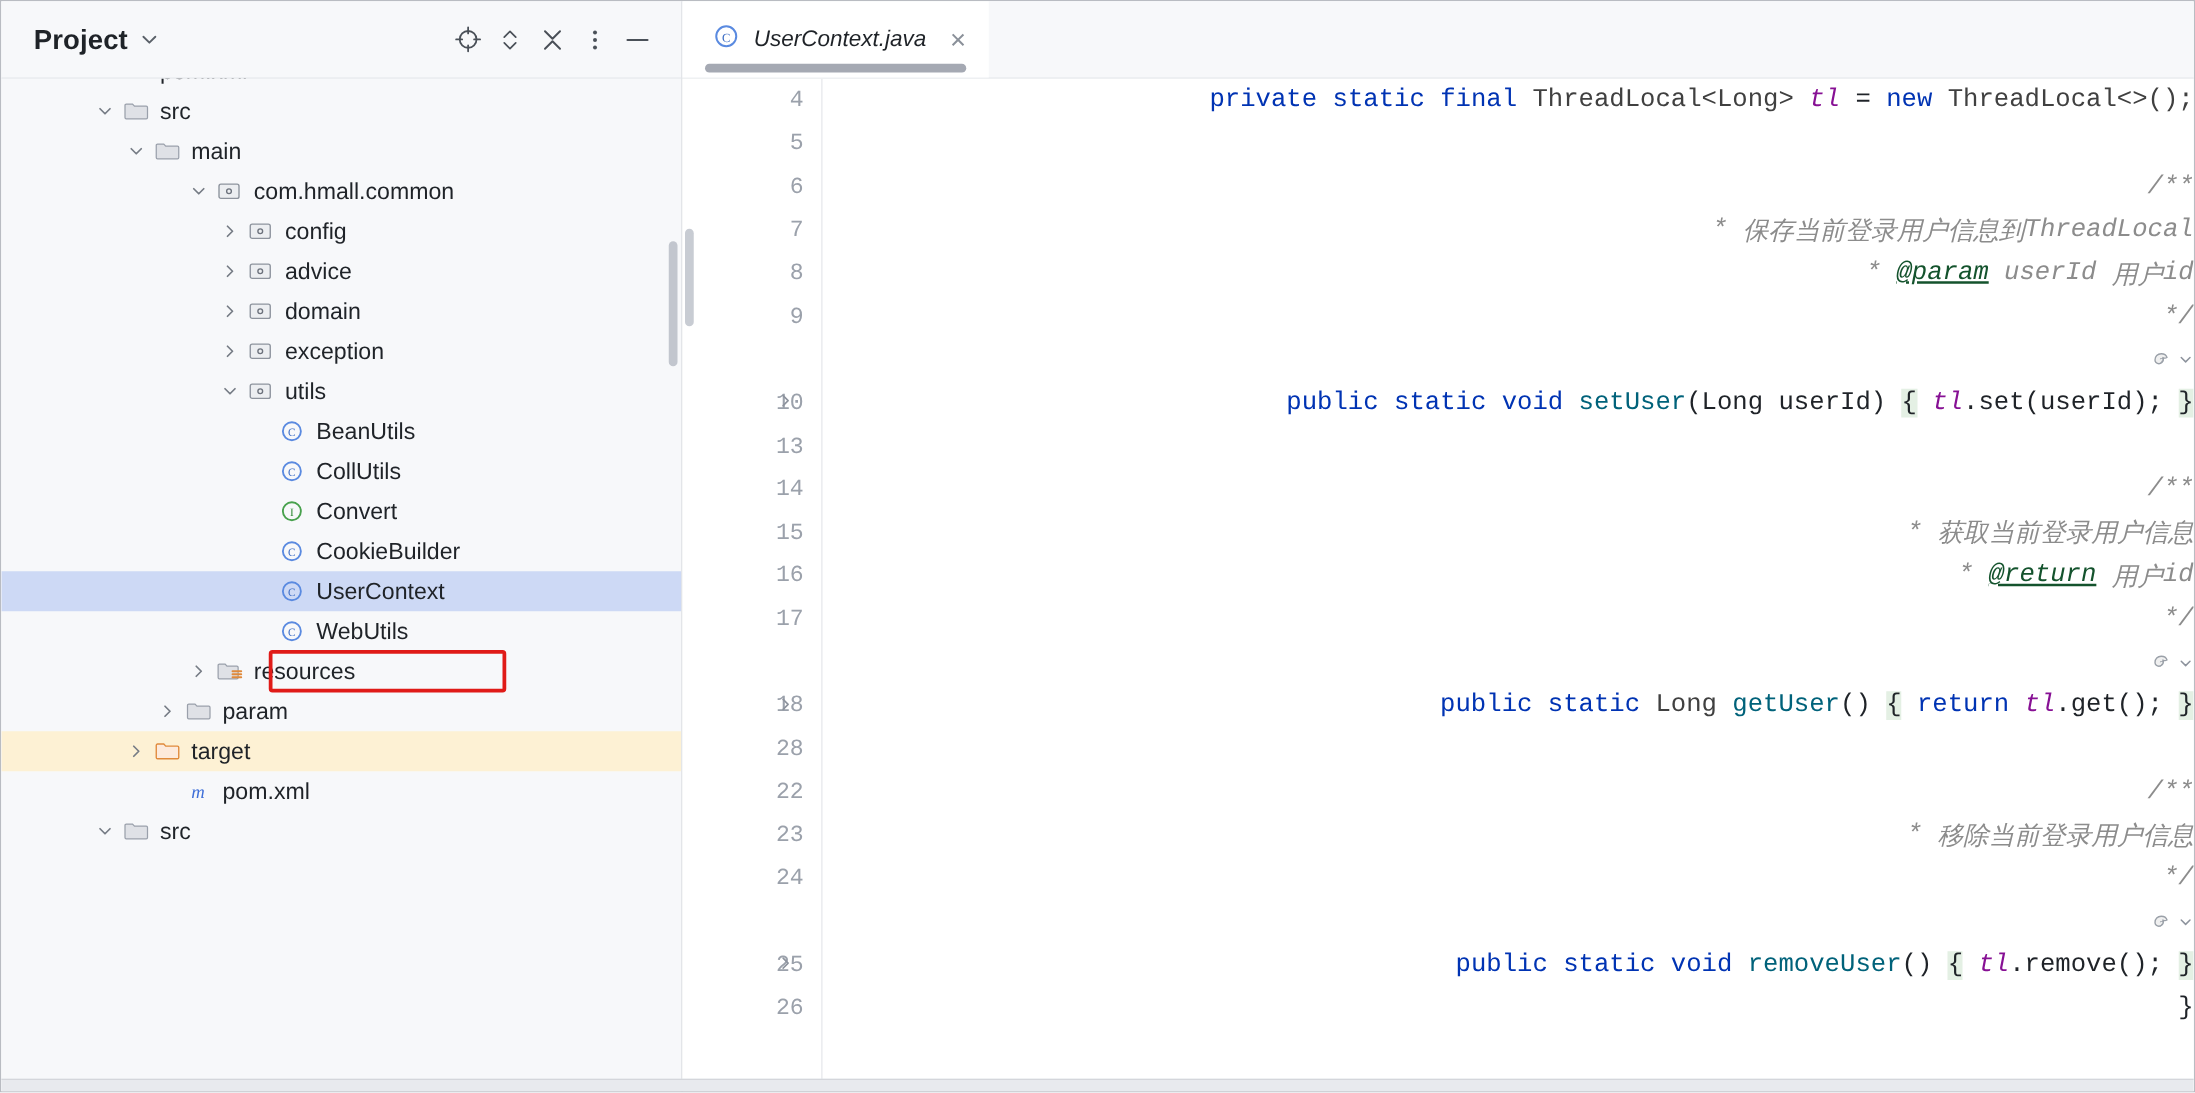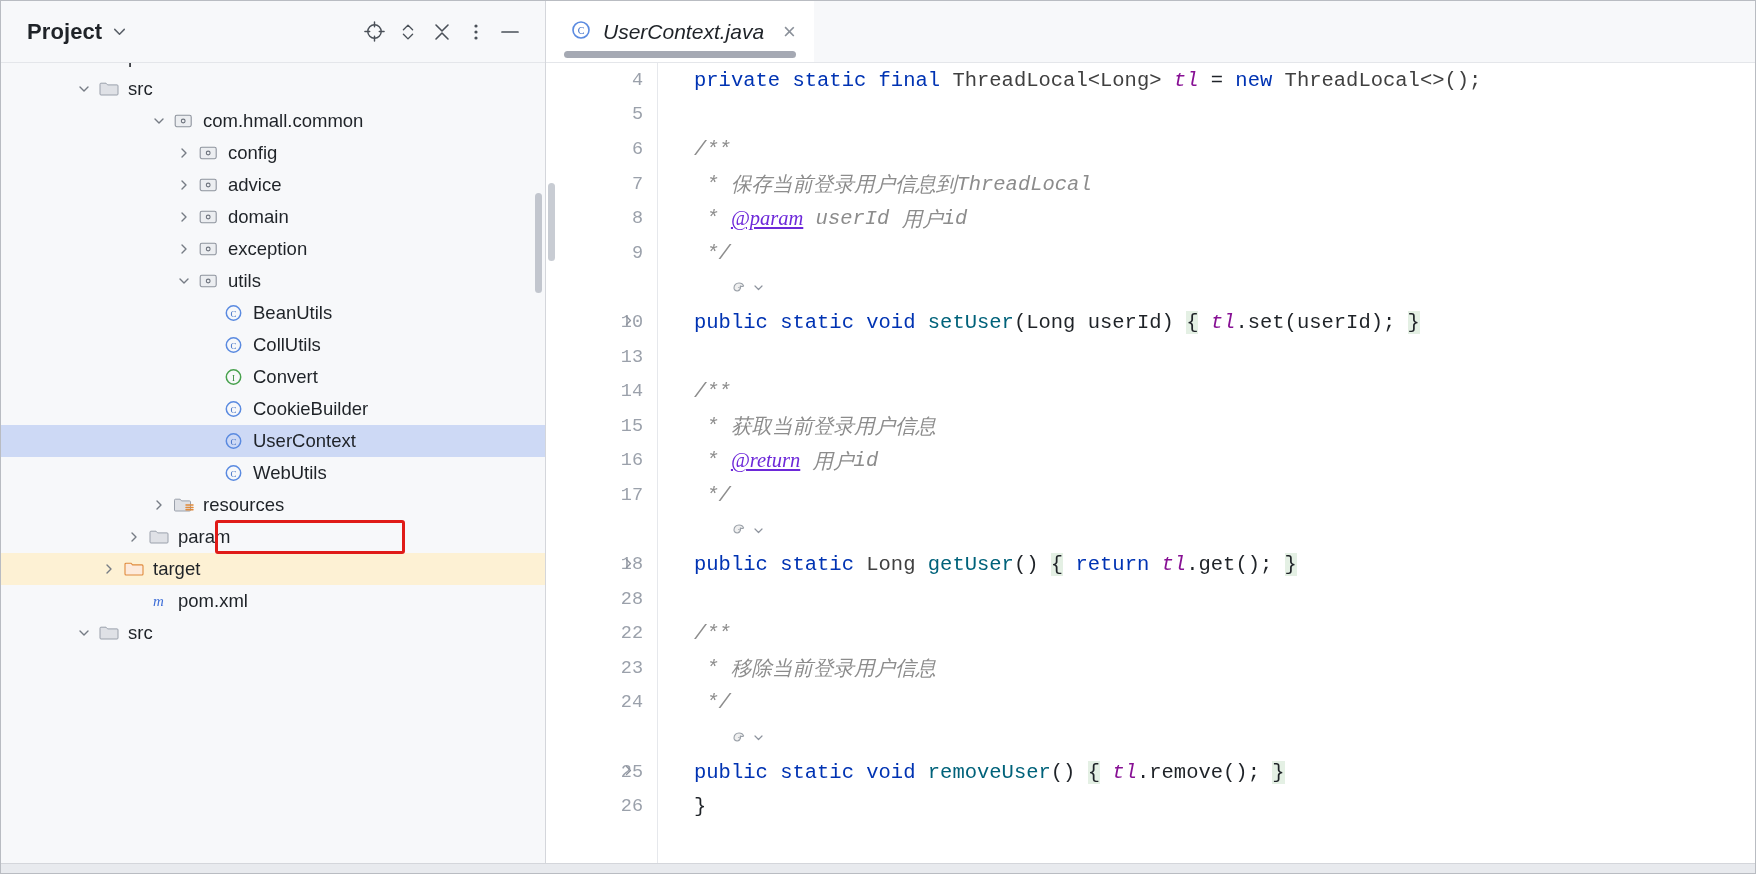--- a/index.html
+++ b/index.html
@@ -144,21 +144,21 @@
   #tab {
     display: flex;
     align-items: center;
     padding: 0 18px 0 24px;
     background: #ffffff;
     position: relative;
     gap: 11px;
     cursor: pointer;
   }
   #tab-label {
-    font-size: 21px;
+    font-size: 18px;
     font-style: italic;
     color: #1f2328;
   }
   #tab-close {
     color: #8a9099;
     font-size: 22px;
     line-height: 1;
     margin-left: 8px;
     cursor: pointer;
   }
@@ -208,29 +208,29 @@
     font-size: 18.5px;
     color: #9ba1ab;
   }
   .gnum .fold {
     position: absolute;
     right: 22px;
     color: #8d939d;
     font-size: 19px;
   }
   .gnum-wrap { position: relative; }
-  .code-pad { padding-left: 36px; }
+  .code-pad { padding-left: 36px; justify-content: flex-end; }
 
   
   .kw   { color: #0033b3; }
   .typ  { color: #404040; }
   .fld  { color: #871094; font-style: italic; }
   .mtd  { color: #00627a; }
   .cmt  { color: #8c8c8c; font-style: italic; }
-  .cmt-tag { color: #6d28d9; font-style: italic; text-decoration: underline; font-family: Liberation Serif, serif; }
+  .cmt-tag { color: #14532d; font-style: italic; text-decoration: underline; }
   .pun  { color: #1f2328; }
   .brace-hl { background: #e4f0e4; }
   .bean-icon {
     margin-left: 36px;
     display: inline-flex;
     align-items: center;
     gap: 4px;
     color: #9aa0a8;
     cursor: pointer;
   }
@@ -334,20 +334,34 @@
               <svg width="14" height="14" viewBox="0 0 14 14">
                 <path d="M3 5l4 4 4-4" fill="none" stroke="#767c85" stroke-width="1.4" stroke-linecap="round" stroke-linejoin="round"></path>
               </svg>
             </span>
             <span class="ico">
               <svg width="22" height="20" viewBox="0 0 22 20">
                 <path d="M2 5.2a1 1 0 0 1 1-1h5l1.6 1.7h9.4a1 1 0 0 1 1 1v8.1a1 1 0 0 1-1 1H3a1 1 0 0 1-1-1z" fill="#dfe1e6" stroke="#9aa0ab" stroke-width="1"></path>
               </svg>
             </span>
             <span class="lbl">src</span>
+          </div>
+          <div class="row">
+            <div style="width: 97px; flex: 0 0 97px;"></div>
+            <span class="arrow">
+              <svg width="14" height="14" viewBox="0 0 14 14">
+                <path d="M3 5l4 4 4-4" fill="none" stroke="#767c85" stroke-width="1.4" stroke-linecap="round" stroke-linejoin="round"></path>
+              </svg>
+            </span>
+            <span class="ico">
+              <svg width="22" height="20" viewBox="0 0 22 20">
+                <path d="M2 5.2a1 1 0 0 1 1-1h5l1.6 1.7h9.4a1 1 0 0 1 1 1v8.1a1 1 0 0 1-1 1H3a1 1 0 0 1-1-1z" fill="#dfe1e6" stroke="#9aa0ab" stroke-width="1"></path>
+              </svg>
+            </span>
+            <span class="lbl">main</span>
           </div>
           <div class="row">
             <div style="width: 147px; flex: 0 0 147px;"></div>
             <span class="arrow">
               <svg width="14" height="14" viewBox="0 0 14 14">
                 <path d="M3 5l4 4 4-4" fill="none" stroke="#767c85" stroke-width="1.4" stroke-linecap="round" stroke-linejoin="round"></path>
               </svg>
             </span>
             <span class="ico">
               <svg width="22" height="20" viewBox="0 0 22 20">

